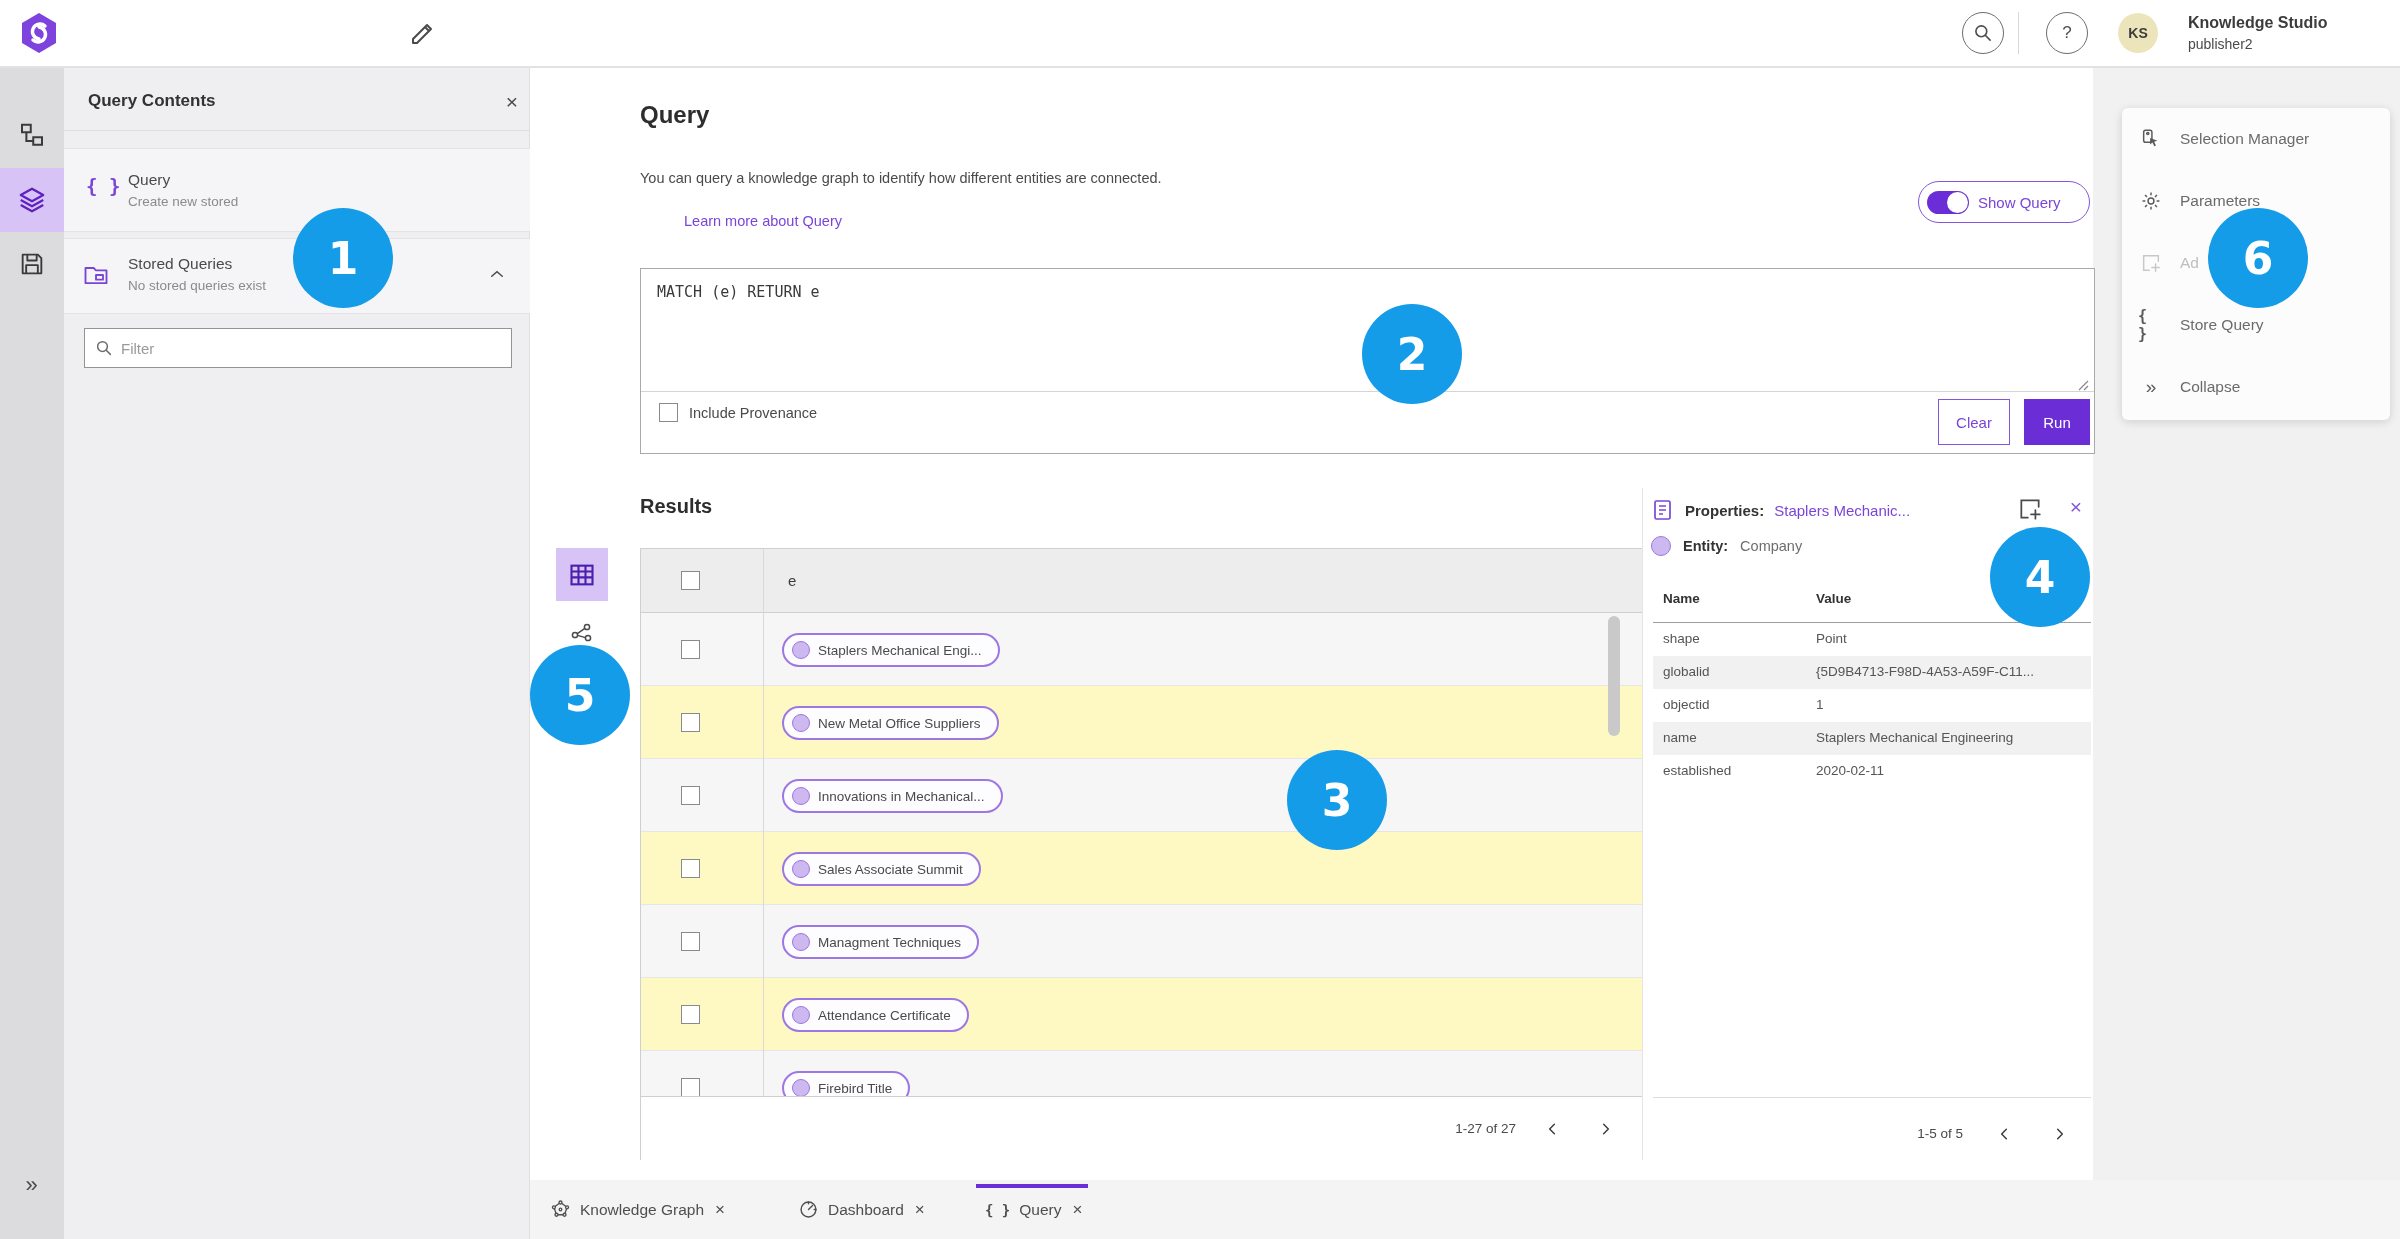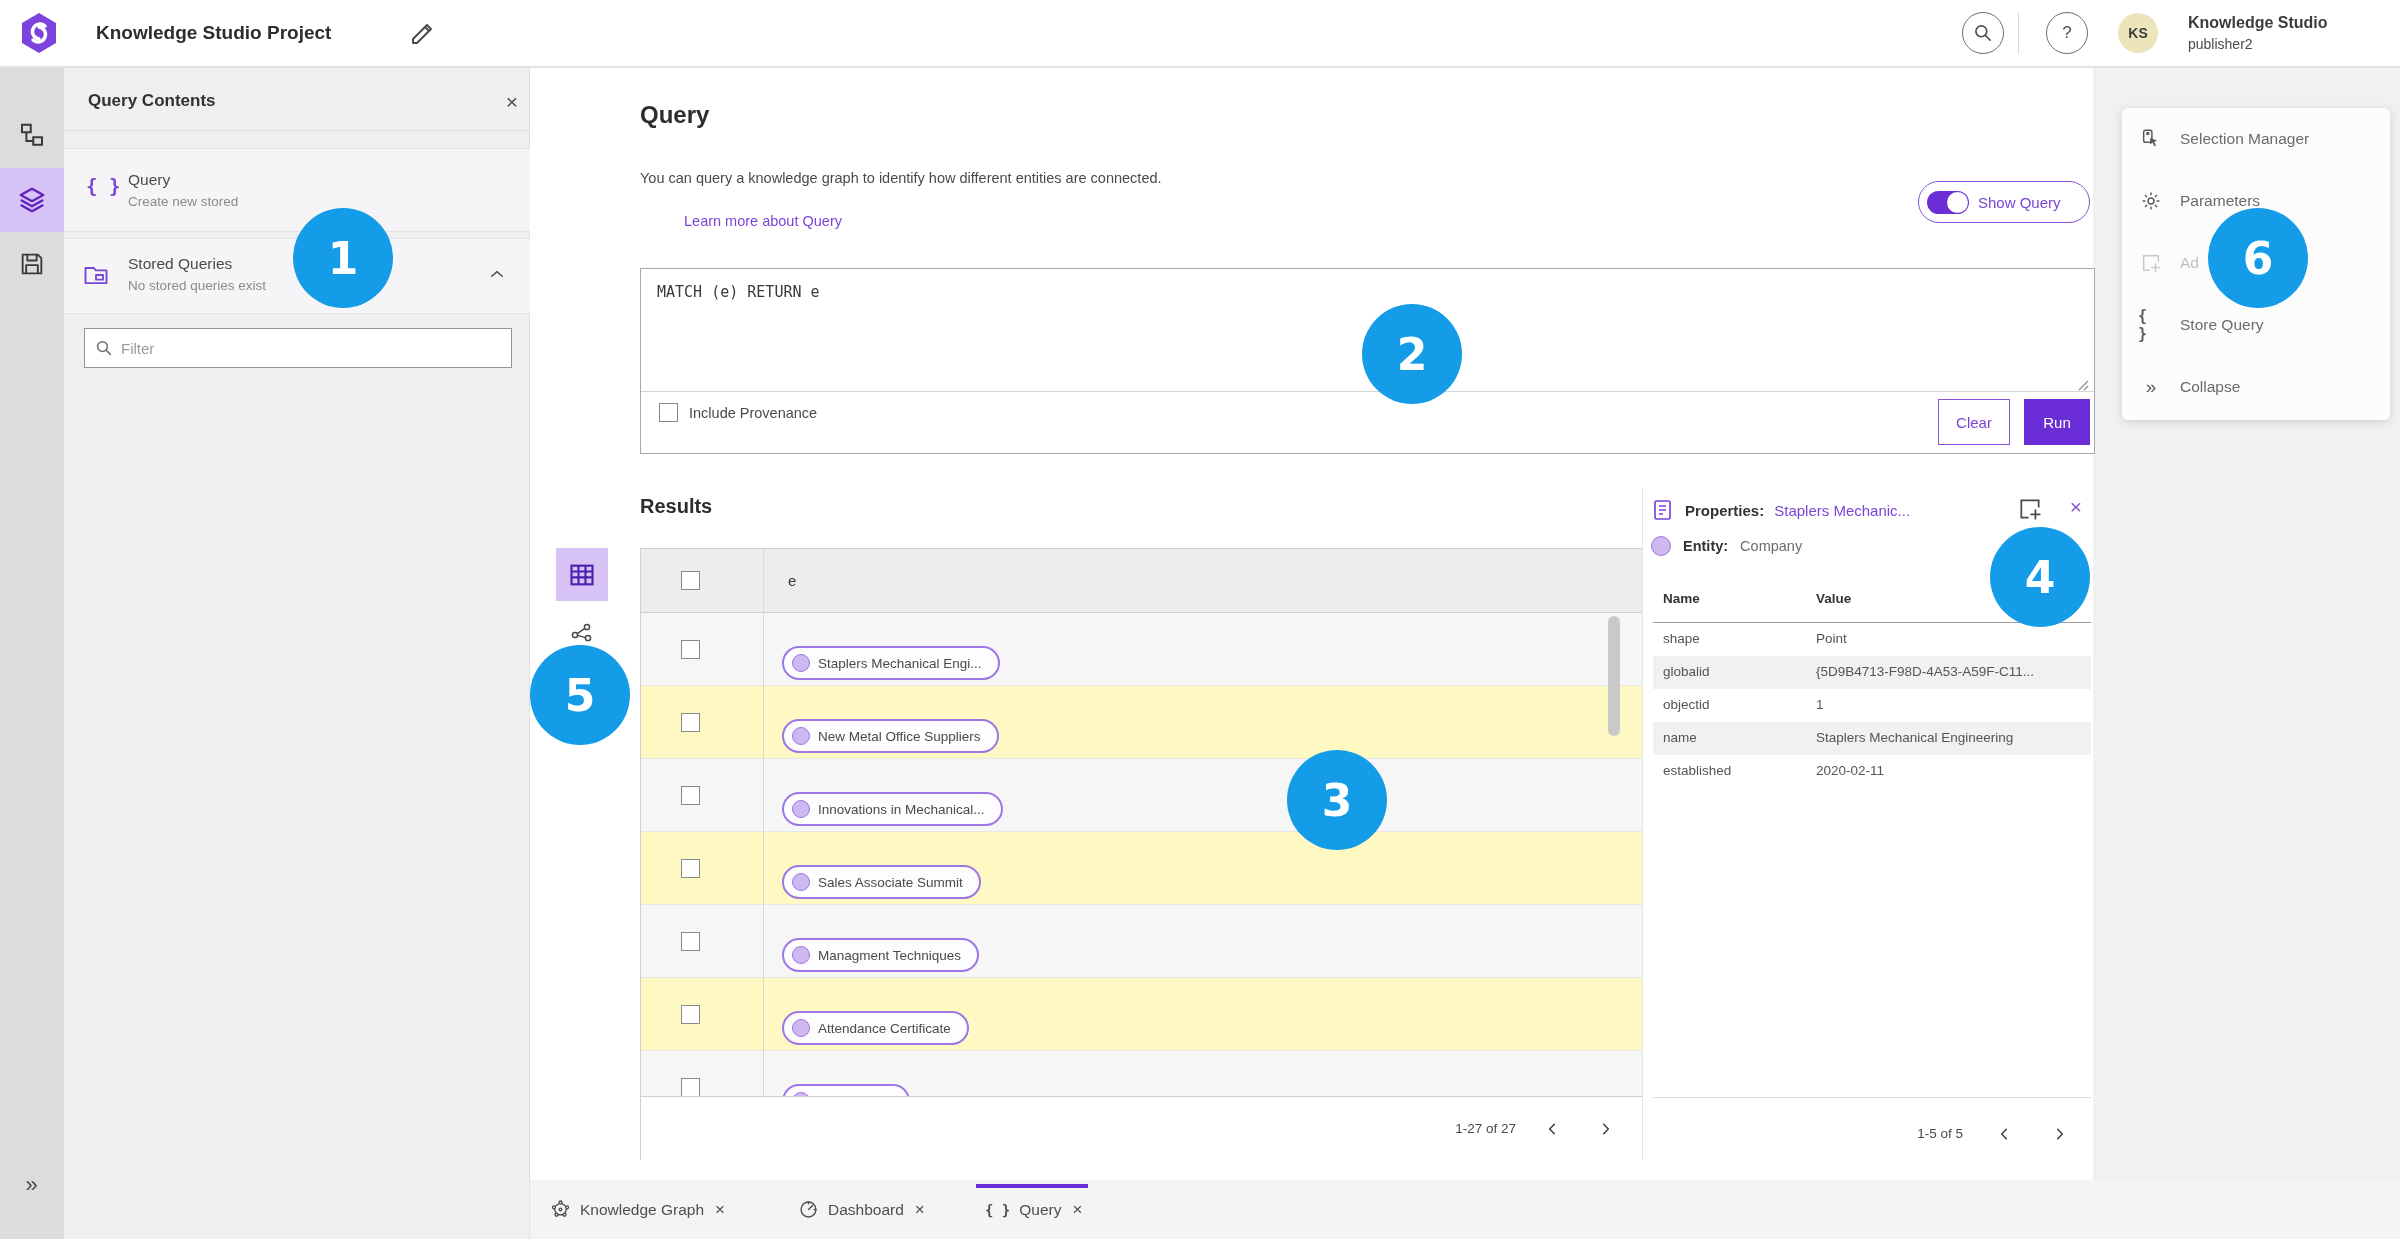--- a/index.html
+++ b/index.html
@@ -84,21 +84,21 @@
   .rtable { left:110px; top:480px; width:1003px; height:612px; border:1px solid #cfcfcf; background:#fff; }
   .rt-header { left:0; top:0; width:100%; height:64px; background:#ededee; border-bottom:1px solid #cfcfcf; }
   .rt-colhdr { left:147px; top:0; height:64px; line-height:64px; font-size:15px; color:#3c3c3c; }
   .rt-vdiv { left:122px; top:0; width:1px; height:547px; background:#d9d9d9; }
   .rt-rows { left:0; top:64px; width:100%; height:483px; overflow:hidden; }
   .rrow { position:absolute; left:0; width:100%; height:73px; border-bottom:1px solid #e6e6e6; background:#fef9c3; }
   .rrow.alt { background:#f6f6f7; }
   .rrow .checkbox { position:absolute; left:40px; top:27px; }
   .chip { position:absolute; left:141px; top:20px; display:inline-flex; align-items:center; gap:8px;
     height:34px; padding:0 16px 0 8px; border:2px solid #9d77e3; border-radius:18px;
-    background:#fdfcff; color:#4a4a4a; font-size:13.5px; cursor:pointer; white-space:nowrap;margin-top:13px; }
+    background:#fdfcff; color:#4a4a4a; font-size:13.5px; cursor:pointer; white-space:nowrap; }
   .chip-dot { width:18px; height:18px; border-radius:50%; background:#cdb9ef; border:1.5px solid #9d77e3; }
   .rt-scroll { left:967px; top:67px; width:12px; height:120px; border-radius:6px; background:#c9c9c9; }
   .rt-footer { left:0; top:547px; width:100%; height:64px; background:#fff; border-top:1px solid #cfcfcf; }
   .pgn-text { font-size:13.5px; color:#4a4a4a; }
   .pgn-btn { width:28px; height:28px; display:flex; align-items:center; justify-content:center; color:#3c3c3c; cursor:pointer; }
 
   
   .props { left:1112px; top:420px; width:450px; height:672px; border-left:1px solid #e4e4e4; background:#fff; }
   .props .bold { font-weight:bold; color:#333; }
   .props-title-row { left:8px; top:8px; height:28px; display:flex; align-items:center; gap:10px; }
@@ -144,21 +144,20 @@
 <div class="app">
 
   <div class="abs topbar">
     <div class="abs logo-hex">
       <svg width="34" height="40" viewBox="0 0 34 40">
         <polygon points="17,0 34,10 34,30 17,40 0,30 0,10" fill="#7d43dc"></polygon>
         <path d="M23 13 A7.5 7.5 0 1 0 17 26" stroke="#fff" stroke-width="3.4" fill="none" stroke-linecap="round"></path>
         <path d="M11 27 A7.5 7.5 0 1 0 17 14" stroke="#fff" stroke-width="3.4" fill="none" stroke-linecap="round"></path>
       </svg>
     </div>
-    <div class="abs app-title">Knowledge Studio Project</div>
     <div class="abs pencil-btn">
       <svg width="30" height="30" viewBox="0 0 24 24" stroke="currentColor" fill="none" stroke-width="1.6" stroke-linejoin="round">
         <path d="M4 16.8 15.2 5.6l3.2 3.2L7.2 20H4z"></path>
           <path d="M13.6 7.2l3.2 3.2"></path>
       </svg>
     </div>
     <div class="abs circle-btn" style="left:1962px; top:12px;">
       <svg width="20" height="20" viewBox="0 0 24 24" stroke="currentColor" fill="none" stroke-width="2" stroke-linecap="round">
         <circle cx="10" cy="10" r="6.5"></circle>
           <path d="M15 15l5.5 5.5"></path>

